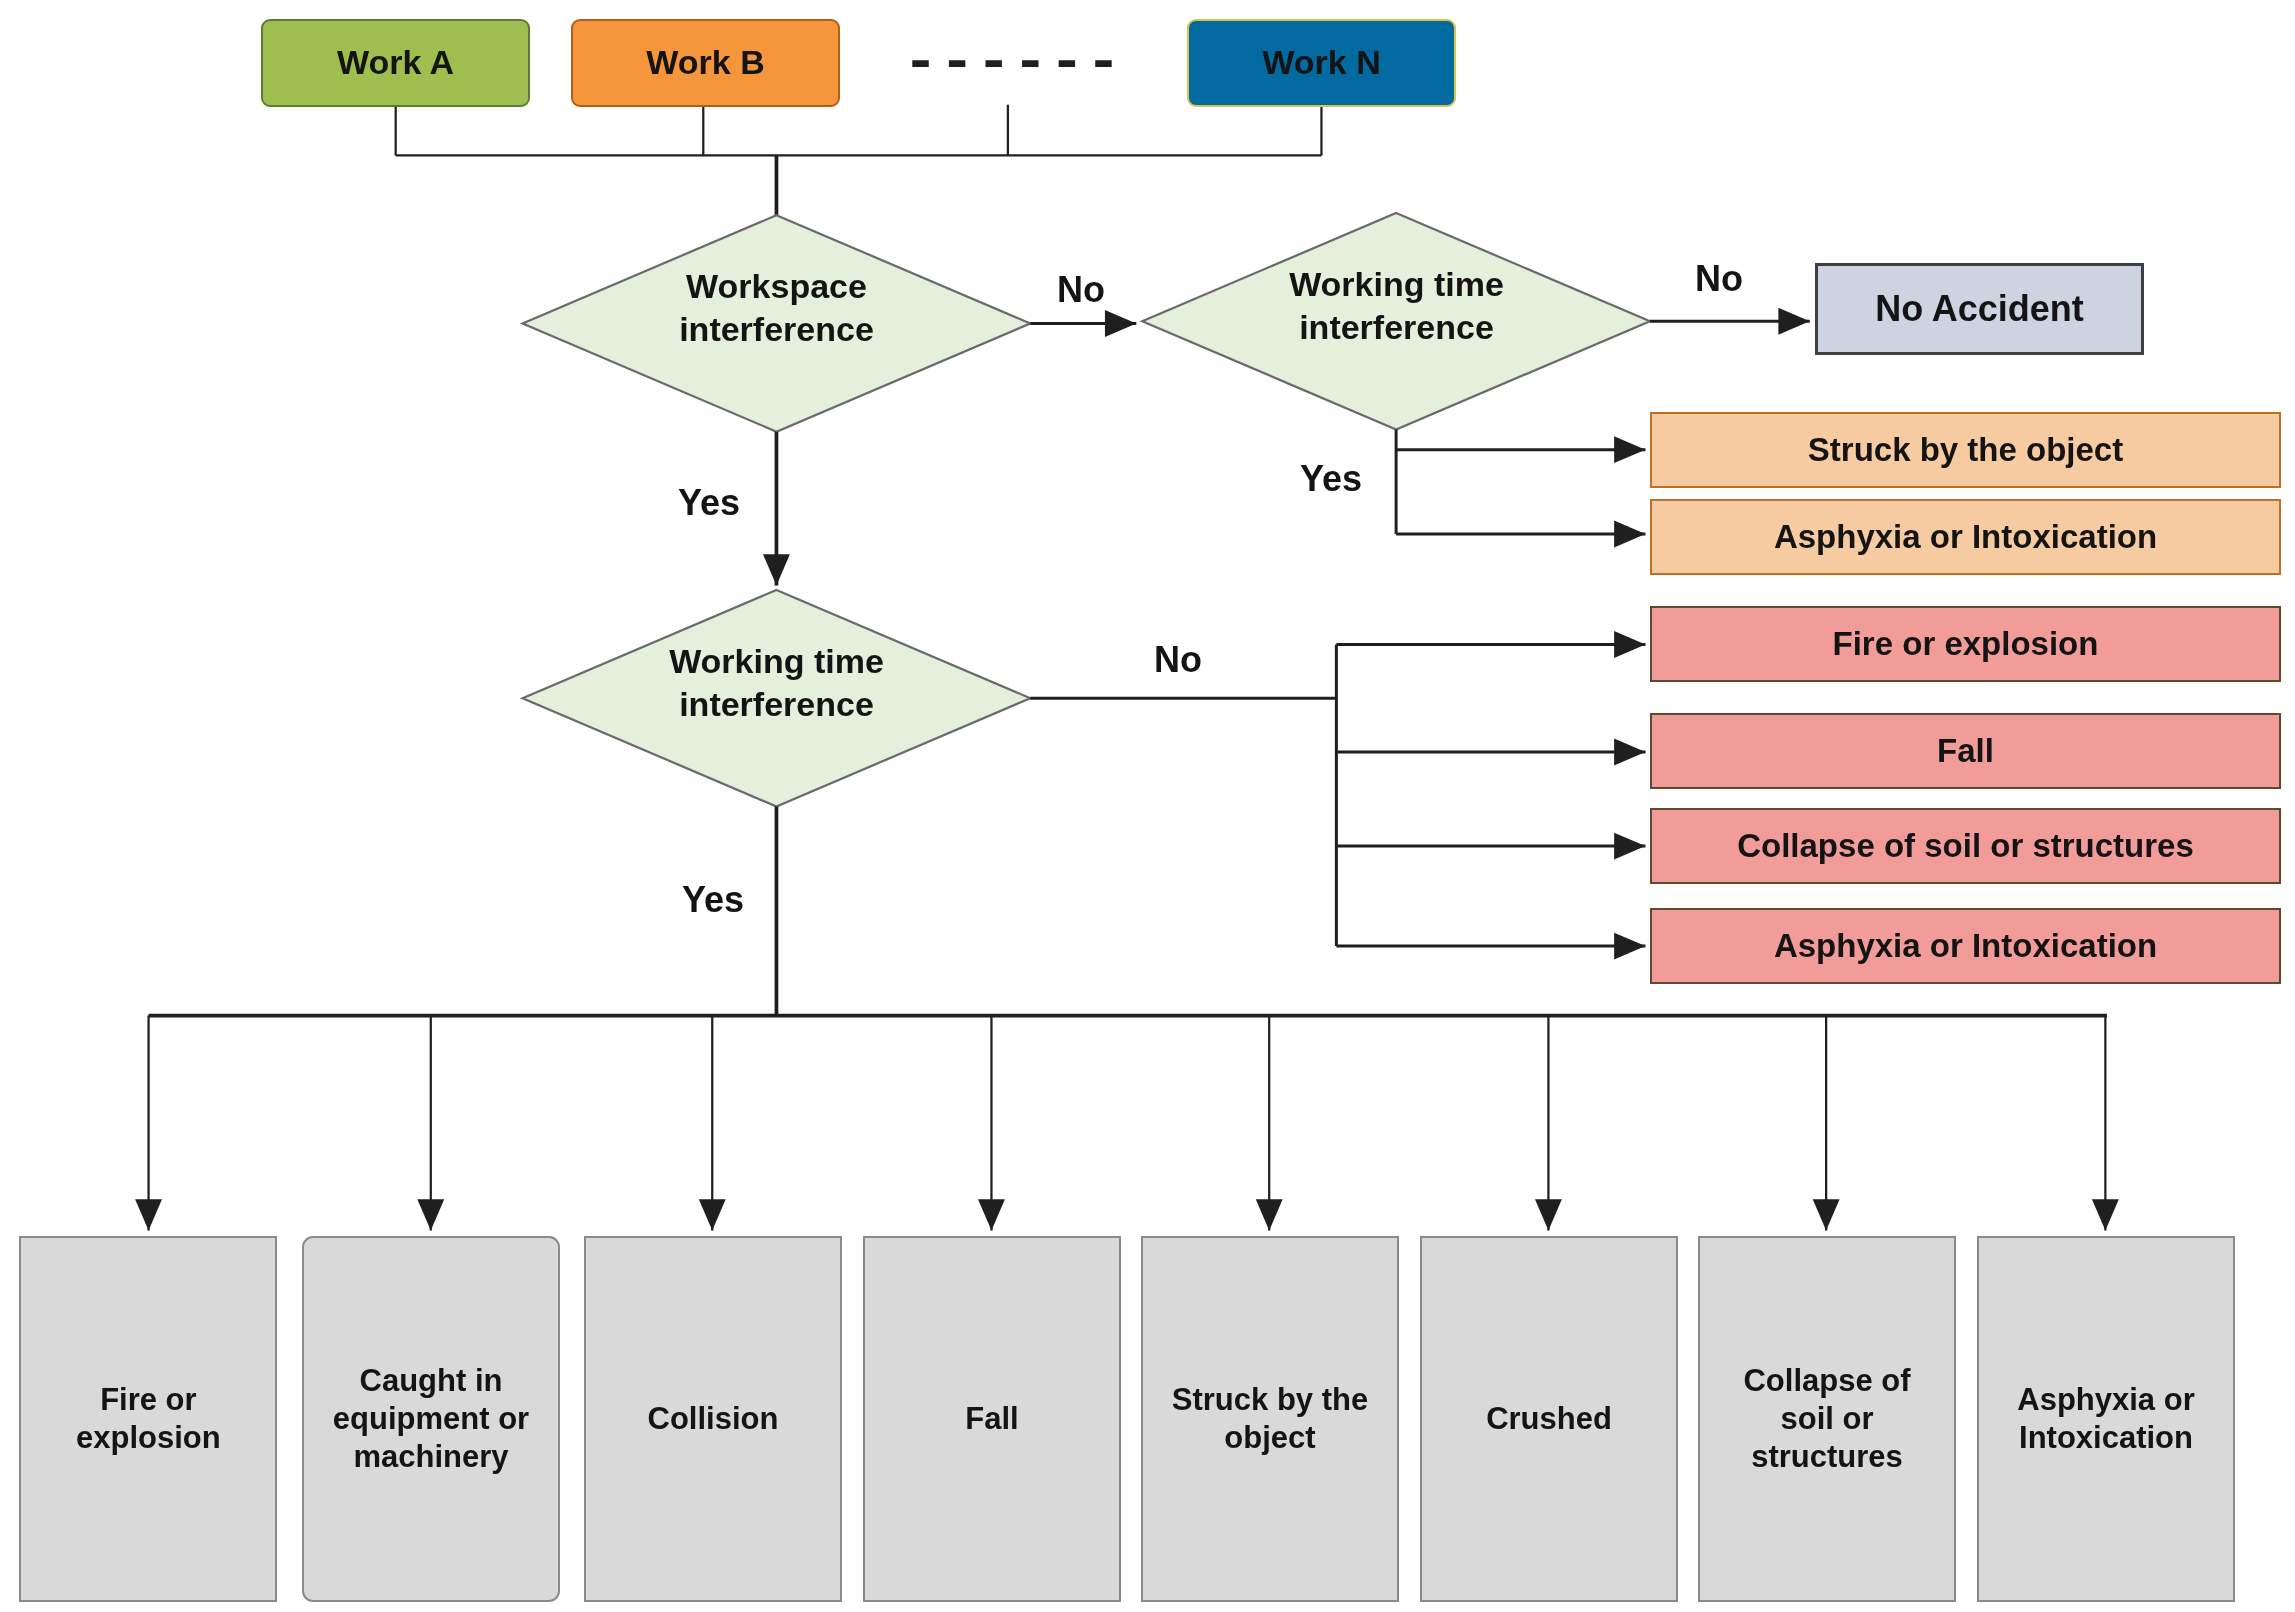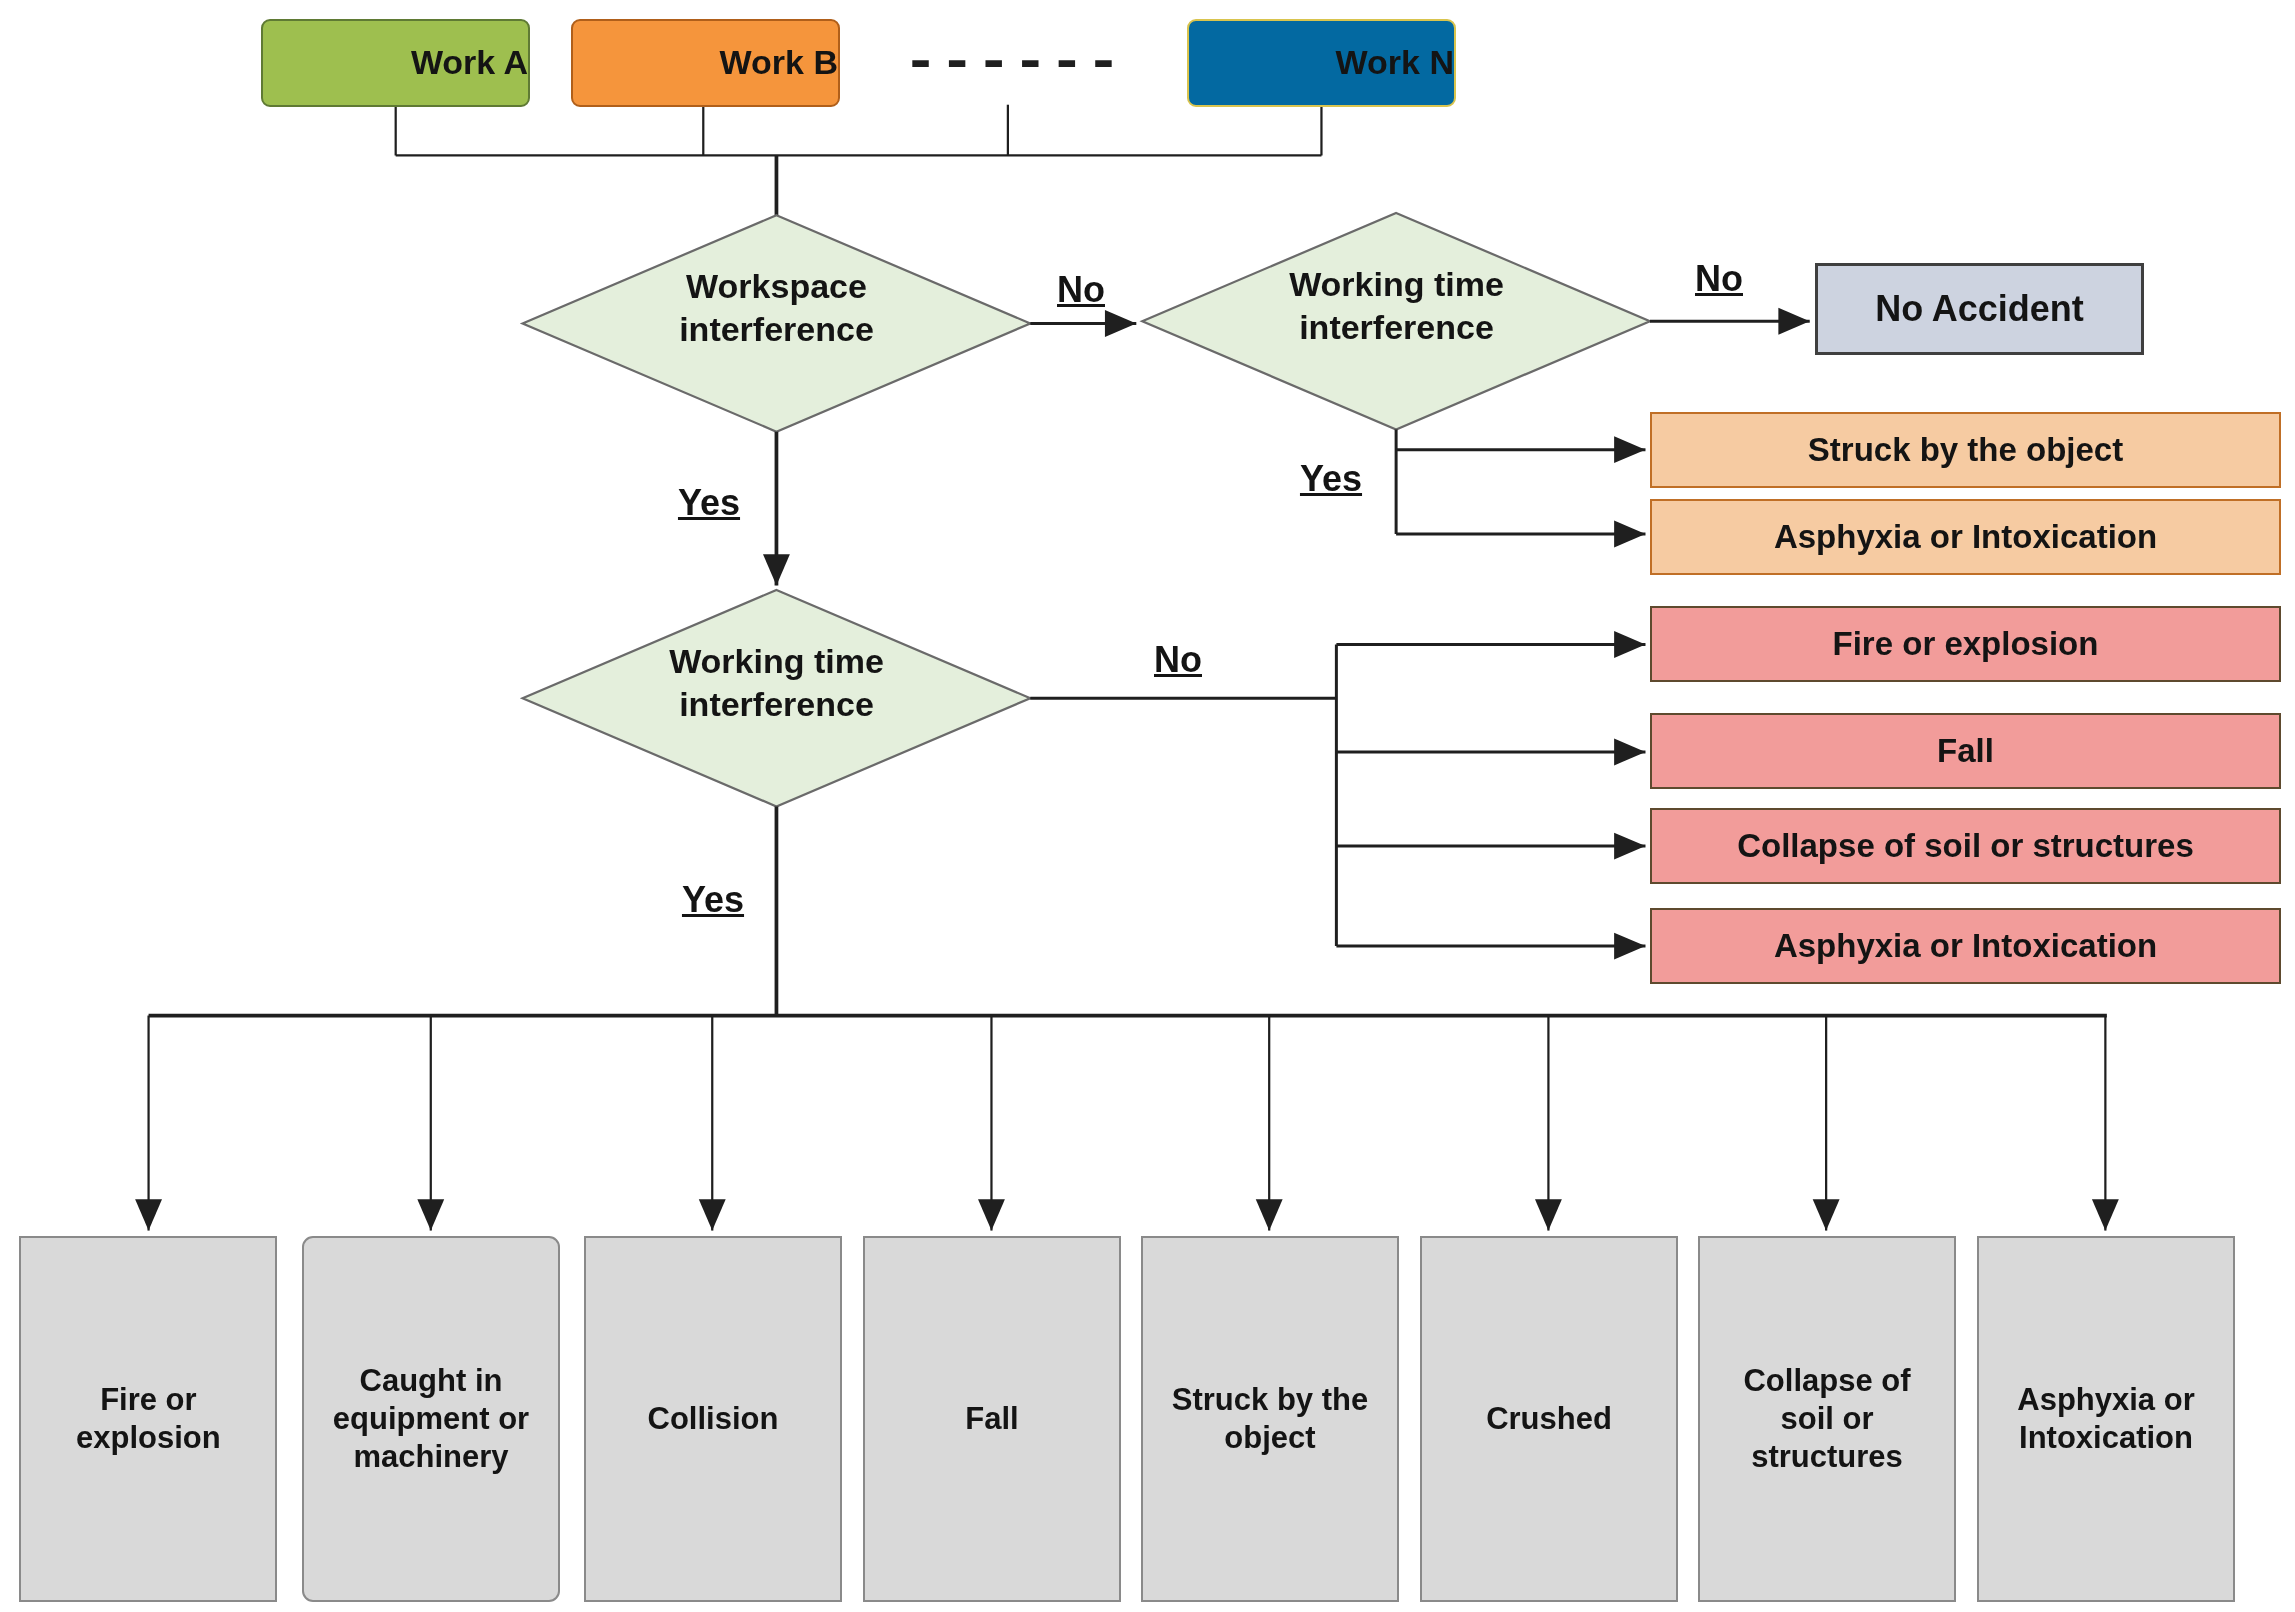--- a/index.html
+++ b/index.html
@@ -22,21 +22,20 @@
     text-align:center;
     font-weight:bold;
     box-sizing:border-box;
     line-height:1.22;
   }
   .work-box{
     width:269px;height:88px;
     border:2.2px solid #555;
     border-radius:9px;
     font-size:34px;
-    justify-content:flex-end;
   }
   .decision-label{
     z-index:3;
     font-size:34px;
     line-height:1.25;
   }
   .result-box{
     border:2.2px solid #888;
     font-size:33px;
   }
@@ -53,21 +52,20 @@
     font-size:31px;
     padding:0 21px;
   }
   .edge-label{
     position:absolute;
     z-index:3;
     font-size:36px;
     font-weight:bold;
     transform:translate(-50%,-50%);
     white-space:nowrap;
-    text-decoration:underline;
   }
 </style>
 </head>
 <body>
 
 <div class="stage">
 
   <svg class="wires" width="2295" height="1613" viewBox="0 0 3074 2160">
     <defs>
       <marker id="arr" markerUnits="userSpaceOnUse" markerWidth="46" markerHeight="40" refX="44" refY="20" orient="auto">

